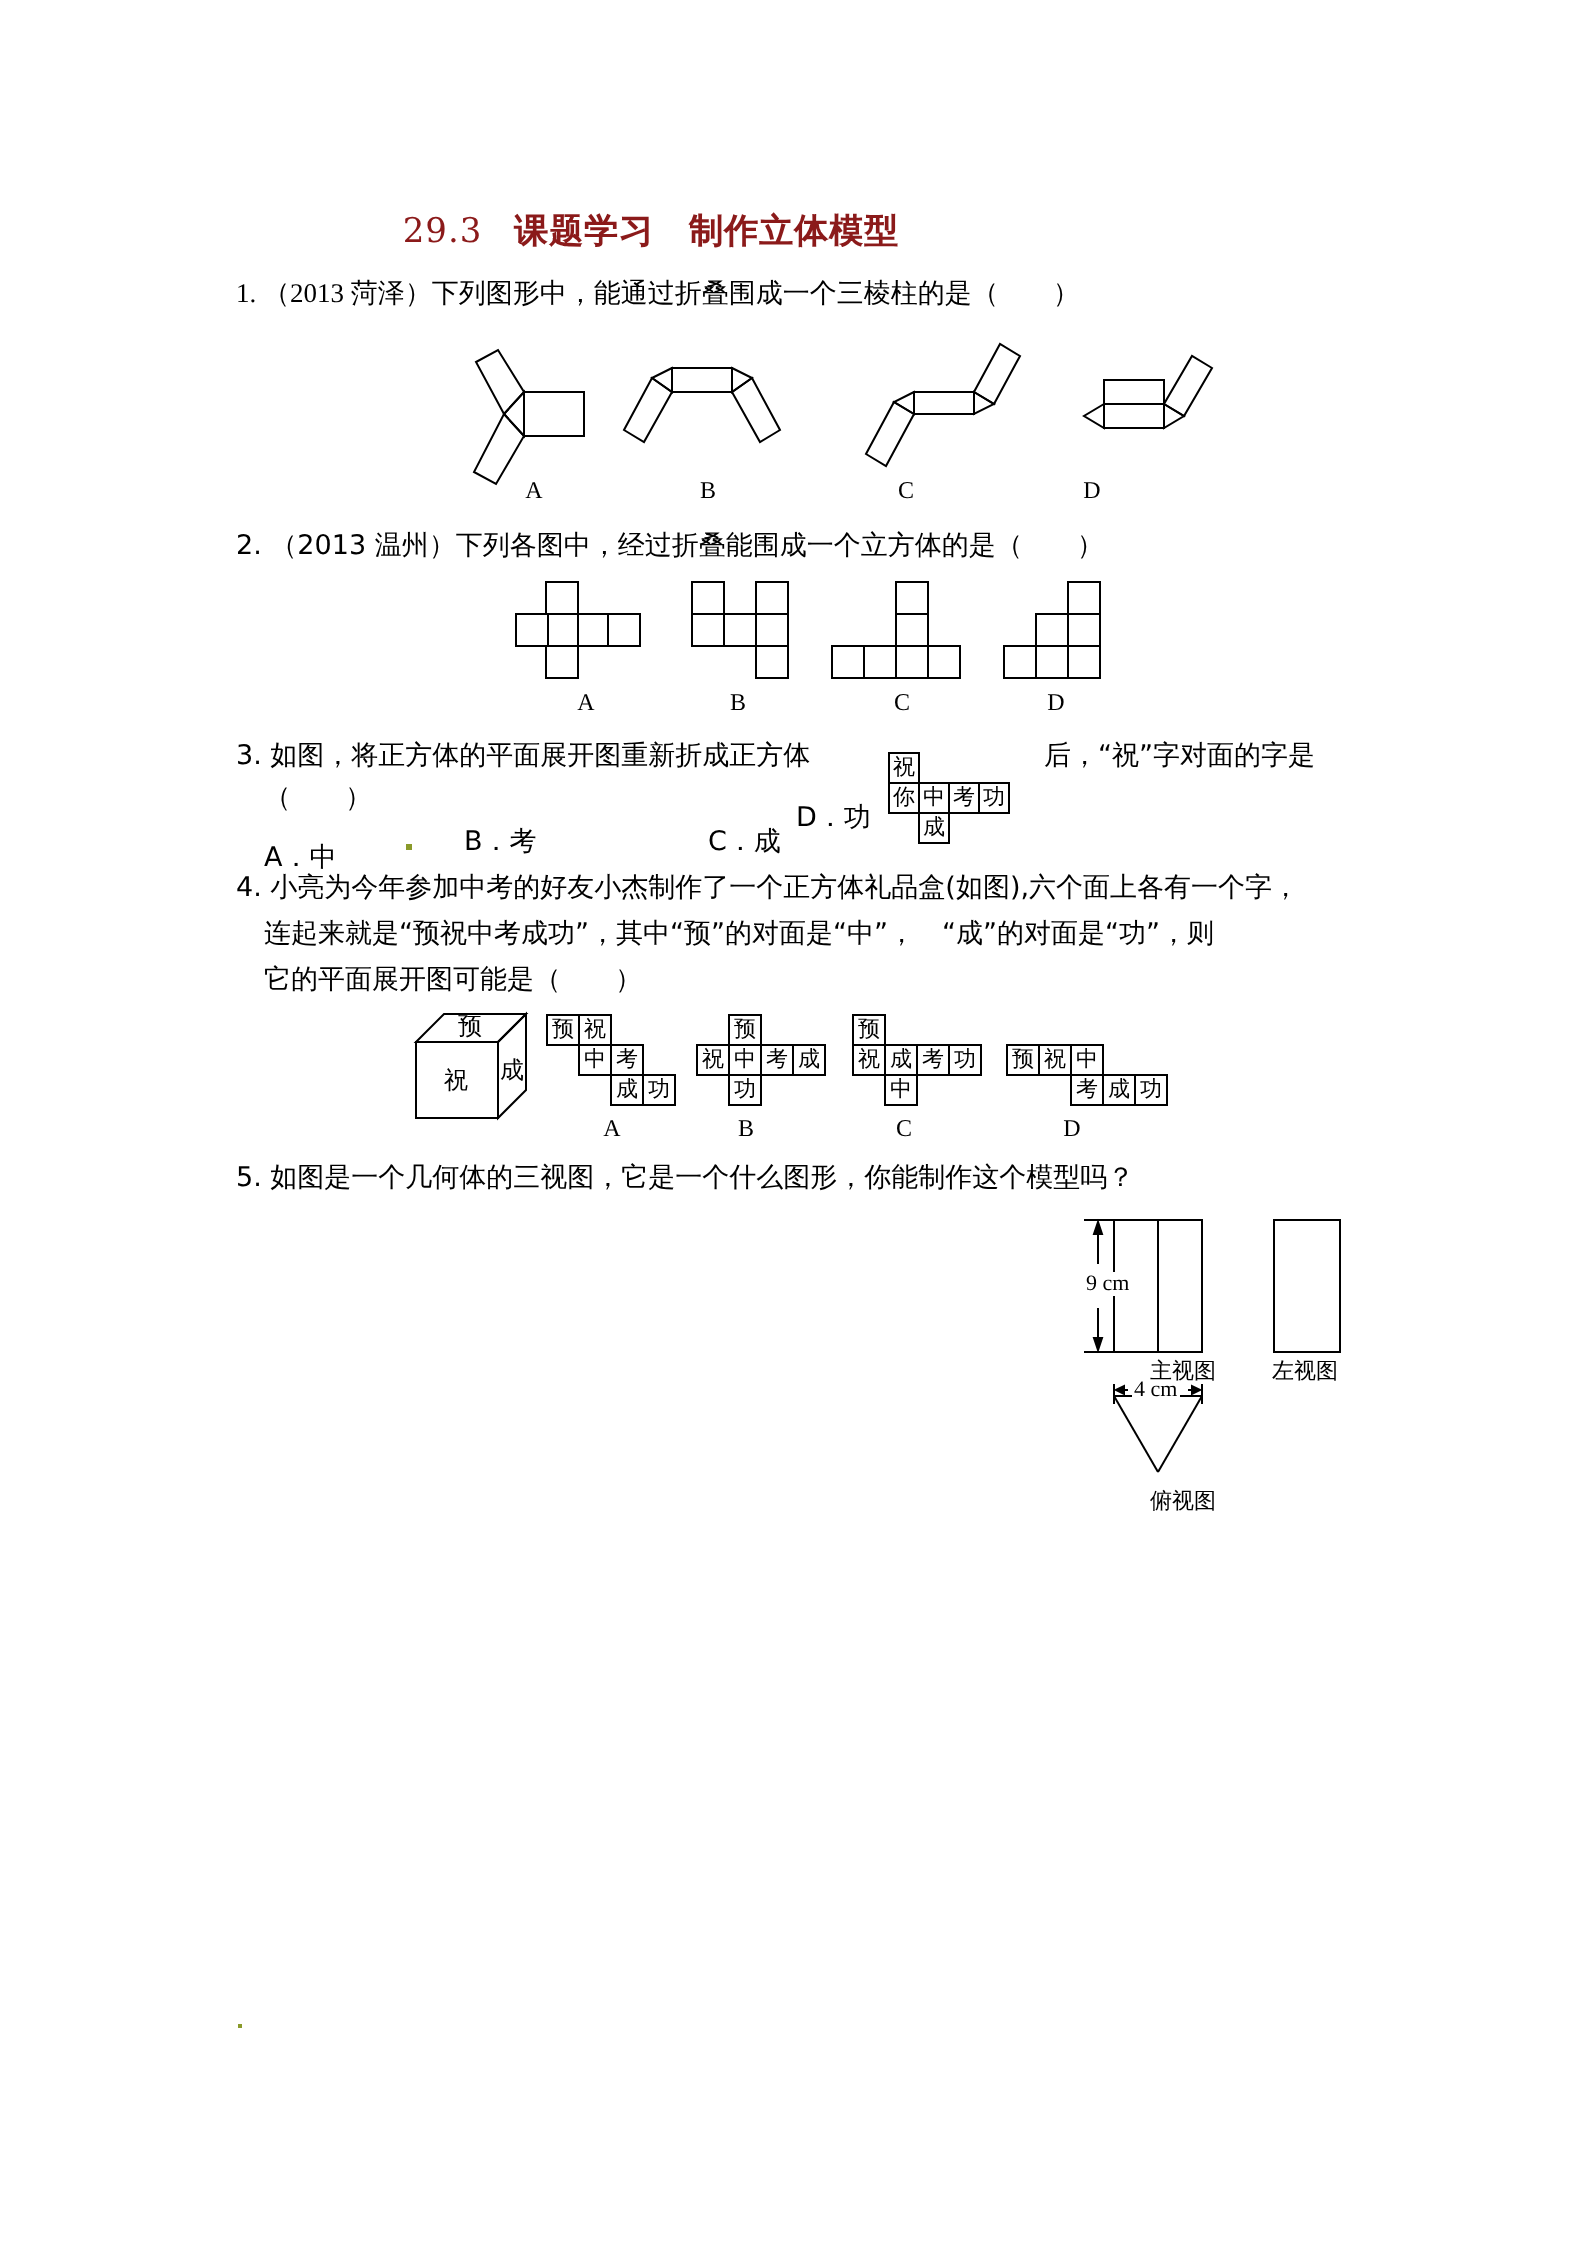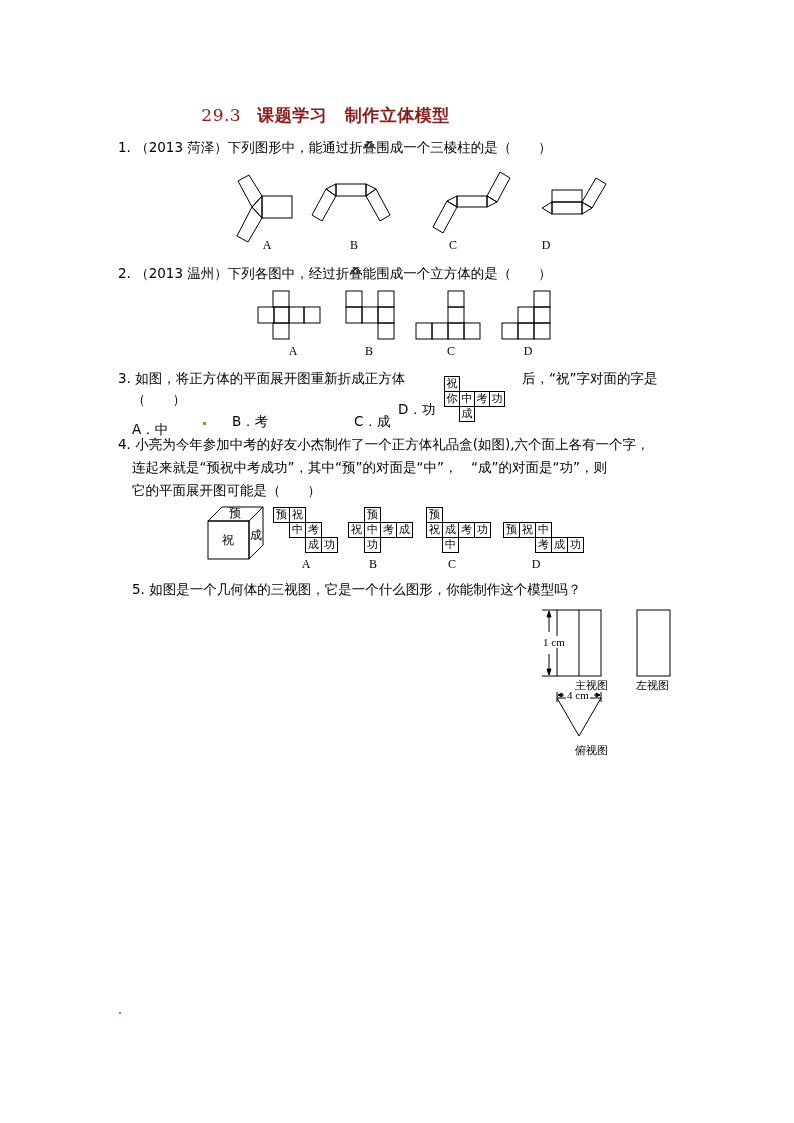--- a/index.html
+++ b/index.html
@@ -16,21 +16,21 @@
   .dot { width: 3px; height: 3px; background: #8a9a2a; }
   .opt { font-size: 13.5px; }
 </style>
 </head>
 <body>
 
 <div class="abs title">
   <span class="num">29.3</span><span>课题学习　制作立体模型</span>
 </div>
 
-<div class="abs q" style="left:118px; top:136px;">1. （2013 菏泽）下列图形中，能通过折叠围成一个三棱柱的是（　　）</div>
+<div class="abs q" style="left:118px; top:136px;font-family:Liberation Serif, serif;">1. （2013 菏泽）下列图形中，能通过折叠围成一个三棱柱的是（　　）</div>
 
 <svg style="left:230px; top:160px;" width="360" height="95" viewBox="0 0 360 95" fill="none" stroke="#000" stroke-width="1">
 
   <g>
     <polygon points="22,47 32,36 32,58"></polygon>
     <rect x="32" y="36" width="30" height="22"></rect>
     <polygon points="32,36 22,47 8,21 19,15"></polygon>
     <polygon points="22,47 32,58 18,82 7,76"></polygon>
   </g>
 
@@ -173,21 +173,21 @@
 <div class="abs" style="left:503px; top:522px; width:85px; height:35px;">
   <div class="abs grid-cell" style="left:0;top:0;width:15px;height:14px;border:1px solid #000;text-align:center;line-height:14px;">预</div>
   <div class="abs grid-cell" style="left:16px;top:0;width:15px;height:14px;border:1px solid #000;text-align:center;line-height:14px;">祝</div>
   <div class="abs grid-cell" style="left:32px;top:0;width:15px;height:14px;border:1px solid #000;text-align:center;line-height:14px;">中</div>
   <div class="abs grid-cell" style="left:32px;top:15px;width:15px;height:14px;border:1px solid #000;text-align:center;line-height:14px;">考</div>
   <div class="abs grid-cell" style="left:48px;top:15px;width:15px;height:14px;border:1px solid #000;text-align:center;line-height:14px;">成</div>
   <div class="abs grid-cell" style="left:64px;top:15px;width:15px;height:14px;border:1px solid #000;text-align:center;line-height:14px;">功</div>
 </div>
 <div class="abs fig-label" style="left:526px; top:557px;">D</div>
 
-<div class="abs q" style="left:132px; top:578px;text-align:center;">5. 如图是一个几何体的三视图，它是一个什么图形，你能制作这个模型吗？</div>
+<div class="abs q" style="left:118px; top:578px;text-align:center;">5. 如图是一个几何体的三视图，它是一个什么图形，你能制作这个模型吗？</div>
 
 <svg style="left:540px; top:606px;" width="140" height="160" viewBox="0 0 140 160" fill="none" stroke="#000" stroke-width="1">
 
   <g>
     <rect x="17" y="4" width="44" height="66"></rect>
     <line x1="39" y1="4" x2="39" y2="70"></line>
     <line x1="2" y1="4" x2="17" y2="4"></line>
     <line x1="2" y1="70" x2="17" y2="70"></line>
     <line x1="9" y1="6" x2="9" y2="26"></line>
     <line x1="9" y1="48" x2="9" y2="68"></line>
@@ -202,19 +202,19 @@
     <line x1="17" y1="92" x2="39" y2="130"></line>
     <line x1="61" y1="92" x2="39" y2="130"></line>
     <line x1="17" y1="86" x2="17" y2="96"></line>
     <line x1="61" y1="86" x2="61" y2="96"></line>
     <line x1="18" y1="89" x2="24" y2="89"></line>
     <line x1="54" y1="89" x2="60" y2="89"></line>
     <polygon points="18,89 22,87 22,91" fill="#000"></polygon>
     <polygon points="60,89 56,87 56,91" fill="#000"></polygon>
   </g>
 </svg>
-<div class="abs" style="left:543px; top:636px; font-family:'Liberation Serif',serif; font-size:11px; background:#fff;">1 cm</div>
+<div class="abs" style="left:543px; top:636px; font-family:'Liberation Serif',serif; font-size:11px; background:#fff;">9 cm</div>
 <div class="abs" style="left:566px; top:689px; font-family:'Liberation Serif',serif; font-size:11px; background:#fff; padding:0 1px;">4 cm</div>
 <div class="abs" style="left:575px; top:678px; font-family:'DejaVu Serif',serif; font-size:11px;">主视图</div>
 <div class="abs" style="left:636px; top:678px; font-family:'DejaVu Serif',serif; font-size:11px;">左视图</div>
 <div class="abs" style="left:575px; top:743px; font-family:'DejaVu Serif',serif; font-size:11px;">俯视图</div>
 
 <div class="abs dot" style="left:119px; top:1012px; width:2px; height:2px;"></div>
 
 </body></html>

